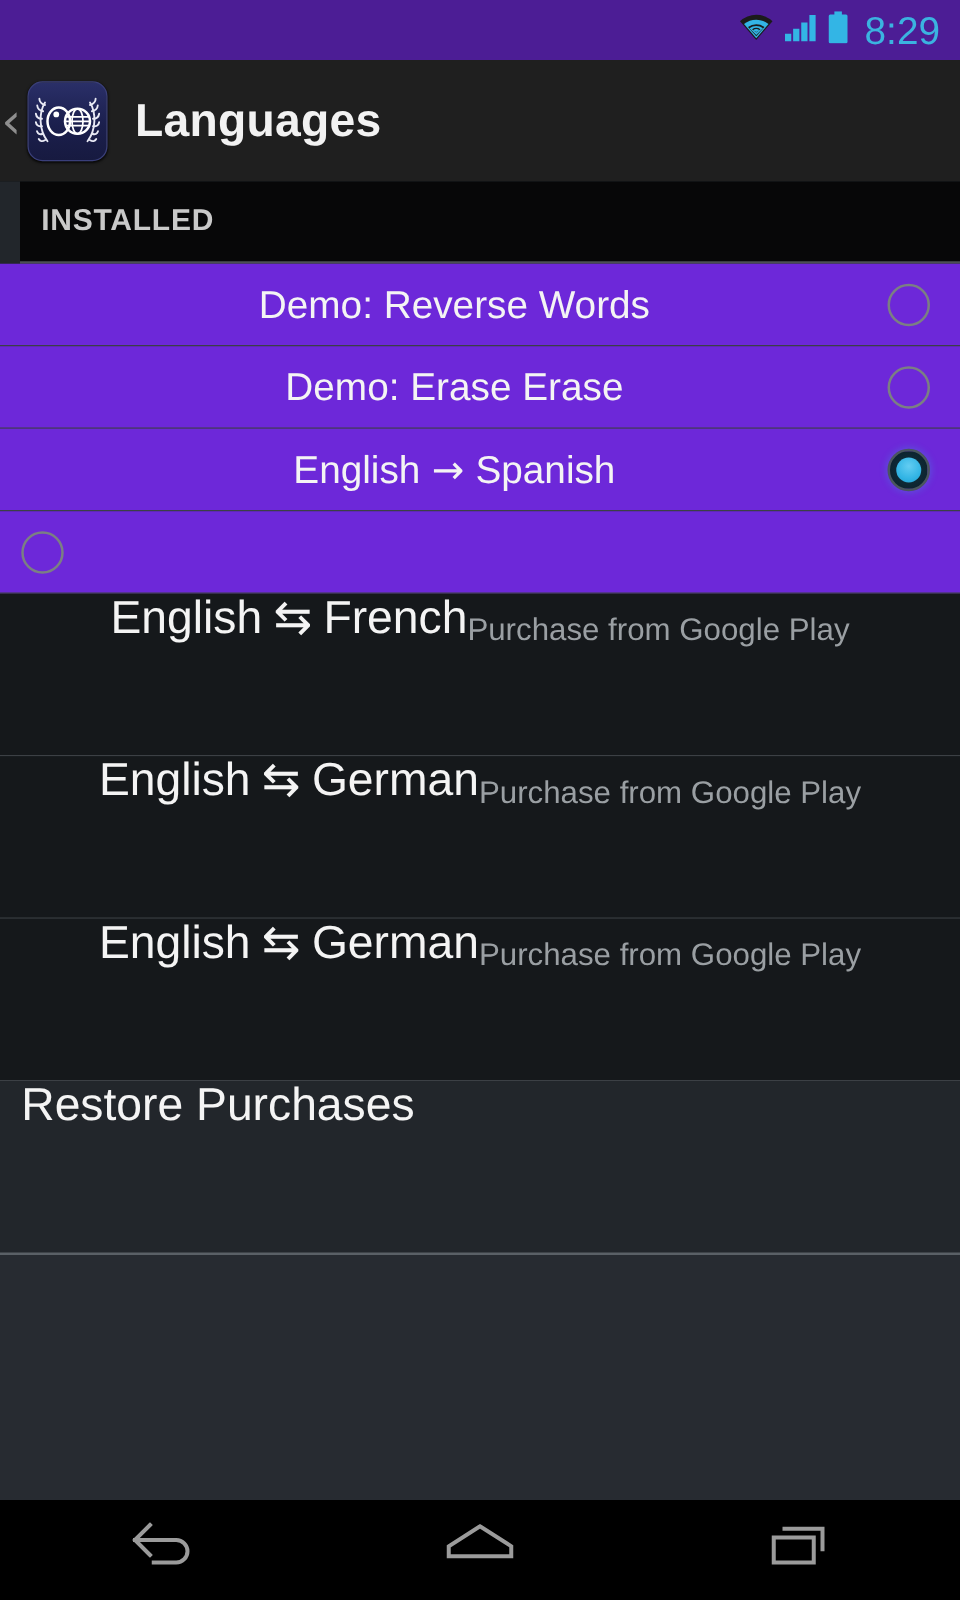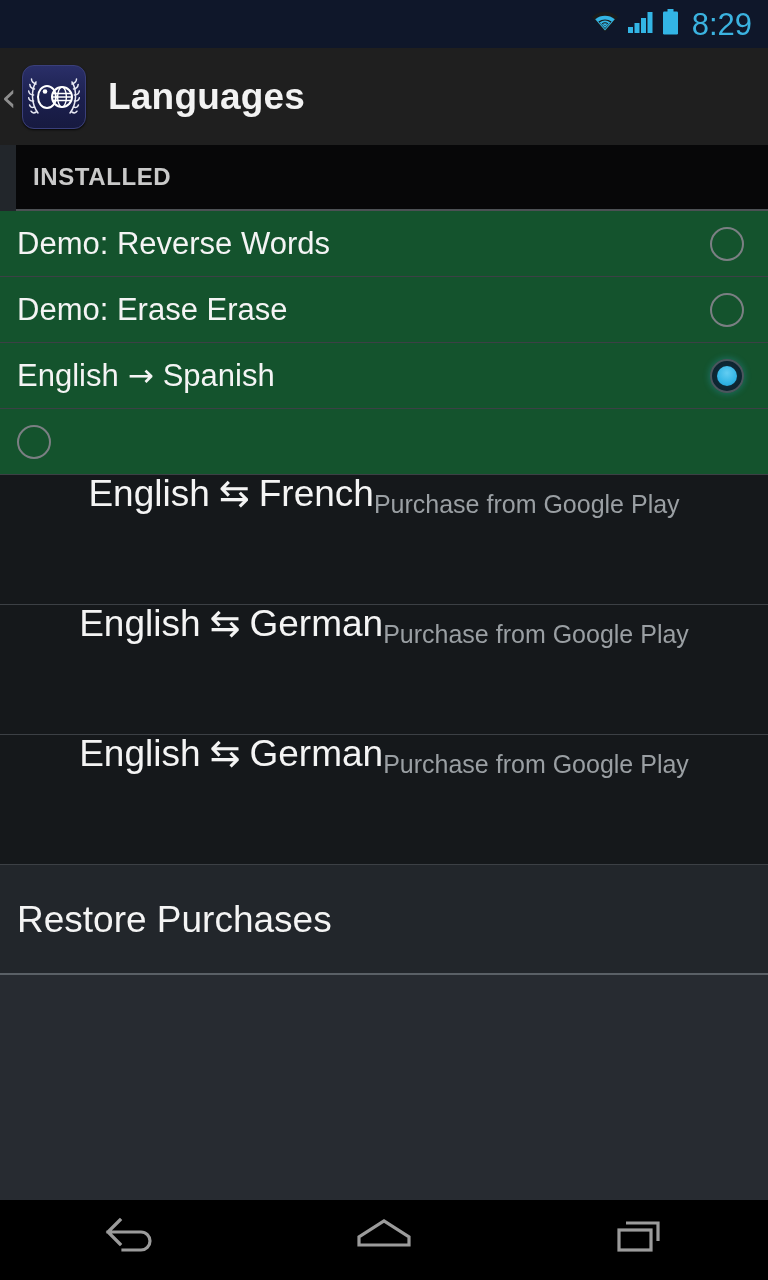--- a/index.html
+++ b/index.html
@@ -19,21 +19,21 @@
     width: 768px;
     height: 1280px;
     background: #0b0c0d;
     display: flex;
     flex-direction: column;
   }
 
   
   .statusbar {
     height: 48px;
-    background: #0f172a;
+    background: #4c1d95;
     display: flex;
     align-items: center;
     justify-content: flex-end;
     padding-right: 16px;
     box-sizing: border-box;
     flex: 0 0 auto;
   }
   .status-icons {
     display: flex;
     align-items: center;
@@ -106,26 +106,27 @@
     padding: 0 0 0 17px;
     display: flex;
     align-items: center;
     box-sizing: border-box;
   }
   .section-header.installed { height: 66px; border-bottom: 2px solid #4c5054; margin-left: 16px; }
   .section-header.purchase  { height: 64px; background:#111315; border-bottom: 3px solid #50565b; }
 
   .row-radio {
     height: 66px;
-    background: #14532d;
+    background: #6d28d9;
     border-bottom: 1px solid #3c4045;
     display: flex;
     align-items: center;
     padding: 0 24px 0 17px;
     box-sizing: border-box;
+    text-align: center;
   }
   .row-radio .label {
     color: #f4f4f4;
     font-size: 31px;
     line-height: 1;
     flex: 1 1 auto;
     white-space: nowrap;
     font-weight: 400;
   }
   .arrow { display: inline-block; padding: 0 9px; font-family: "DejaVu Sans", sans-serif; }
@@ -173,25 +174,25 @@
   }
   .row-purchase .subtitle {
     color: #9a9fa3;
     font-size: 25px;
     line-height: 1;
     margin-top: 17px;
     font-weight: 400;
   }
 
   .row-action {
-    height: 110px;
+    height: 139px;
     background: #22262b;
     border-bottom: 2px solid #5a6066;
     display: flex;
-    align-items: center;
+    align-items: flex-start;
     padding: 0 17px;
     box-sizing: border-box;
   }
   .row-action .title {
     color: #f4f4f4;
     font-size: 37px;
     line-height: 1;
     font-weight: 400;
   }
   .list-filler {

